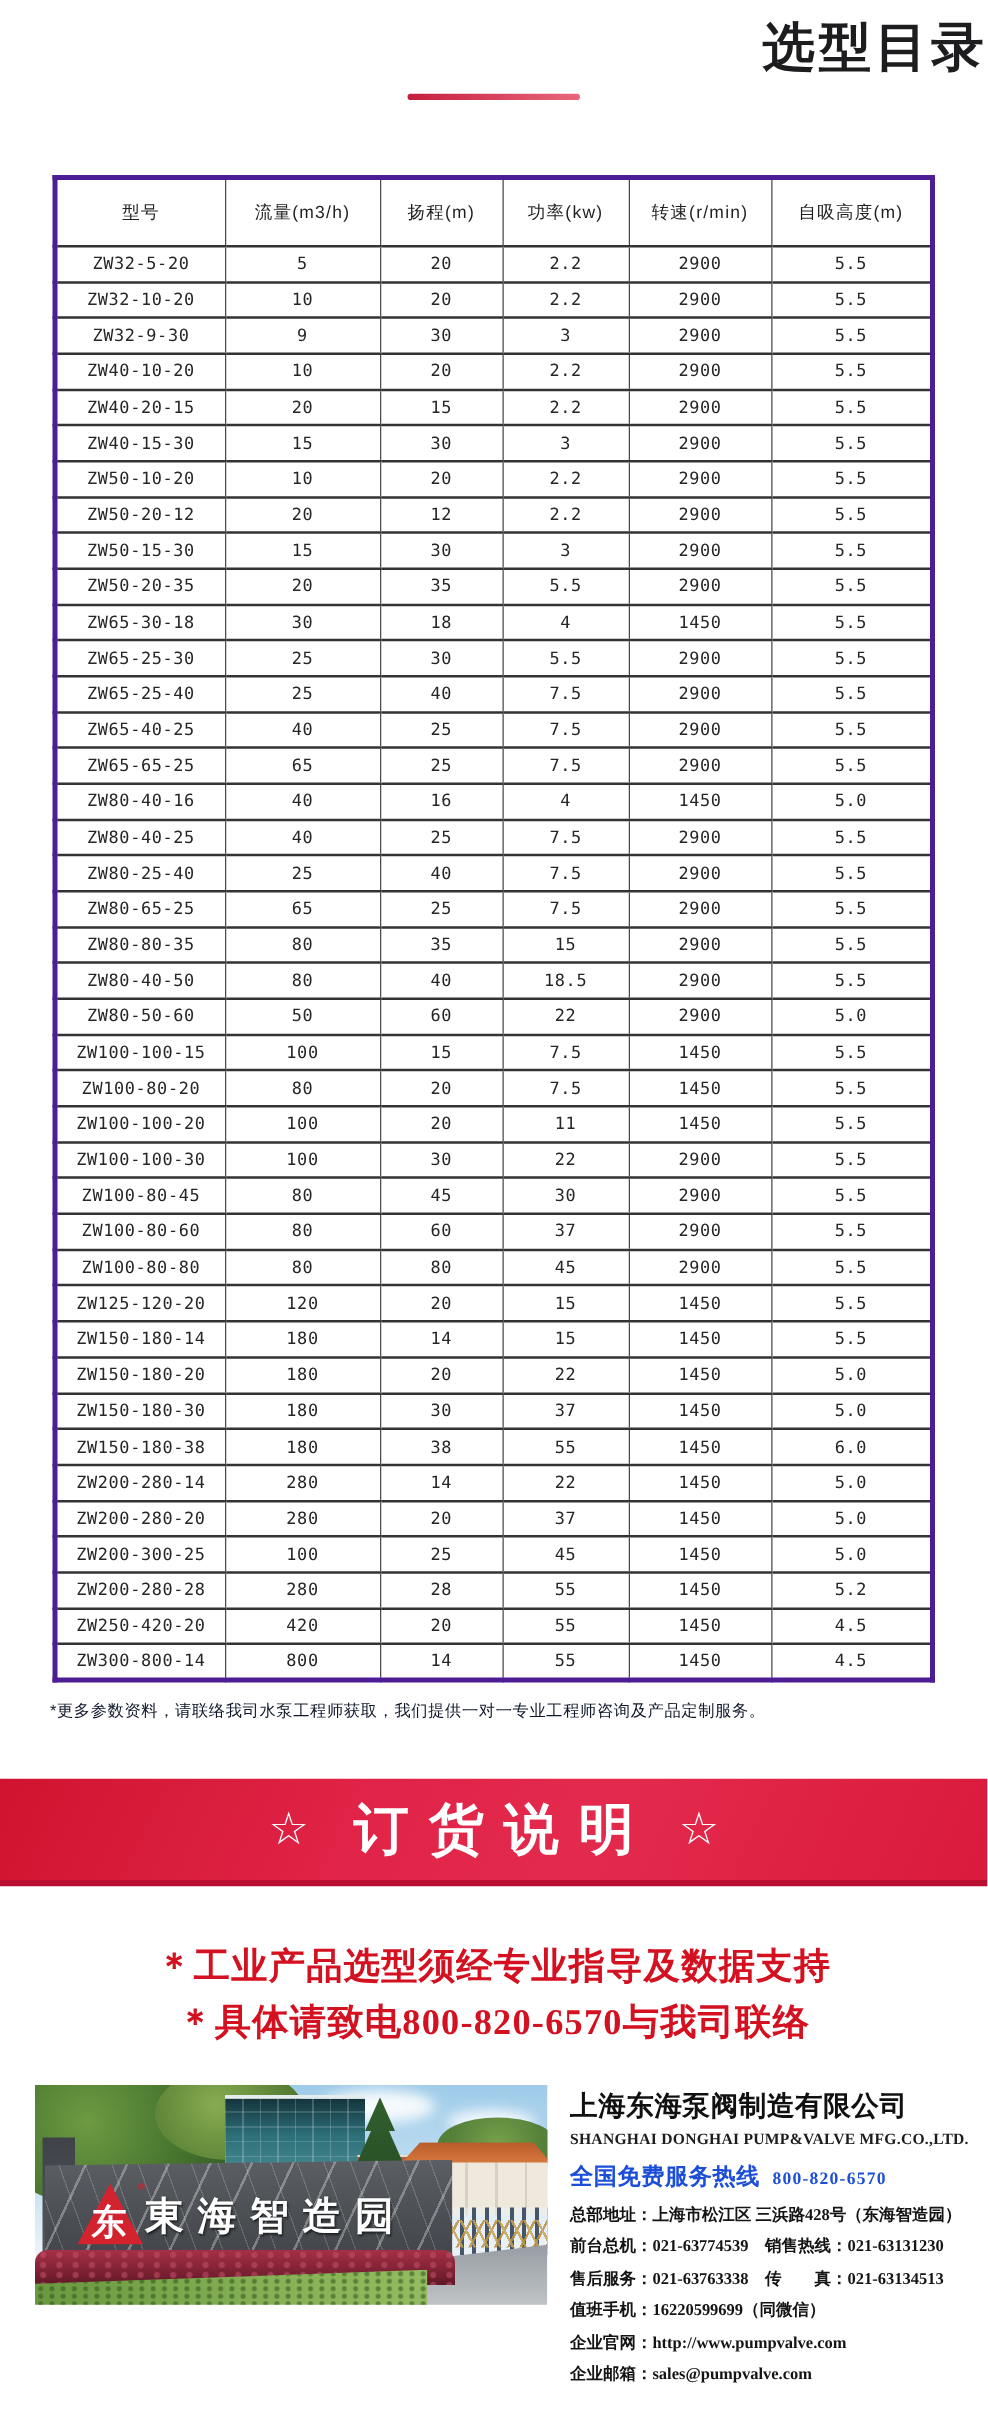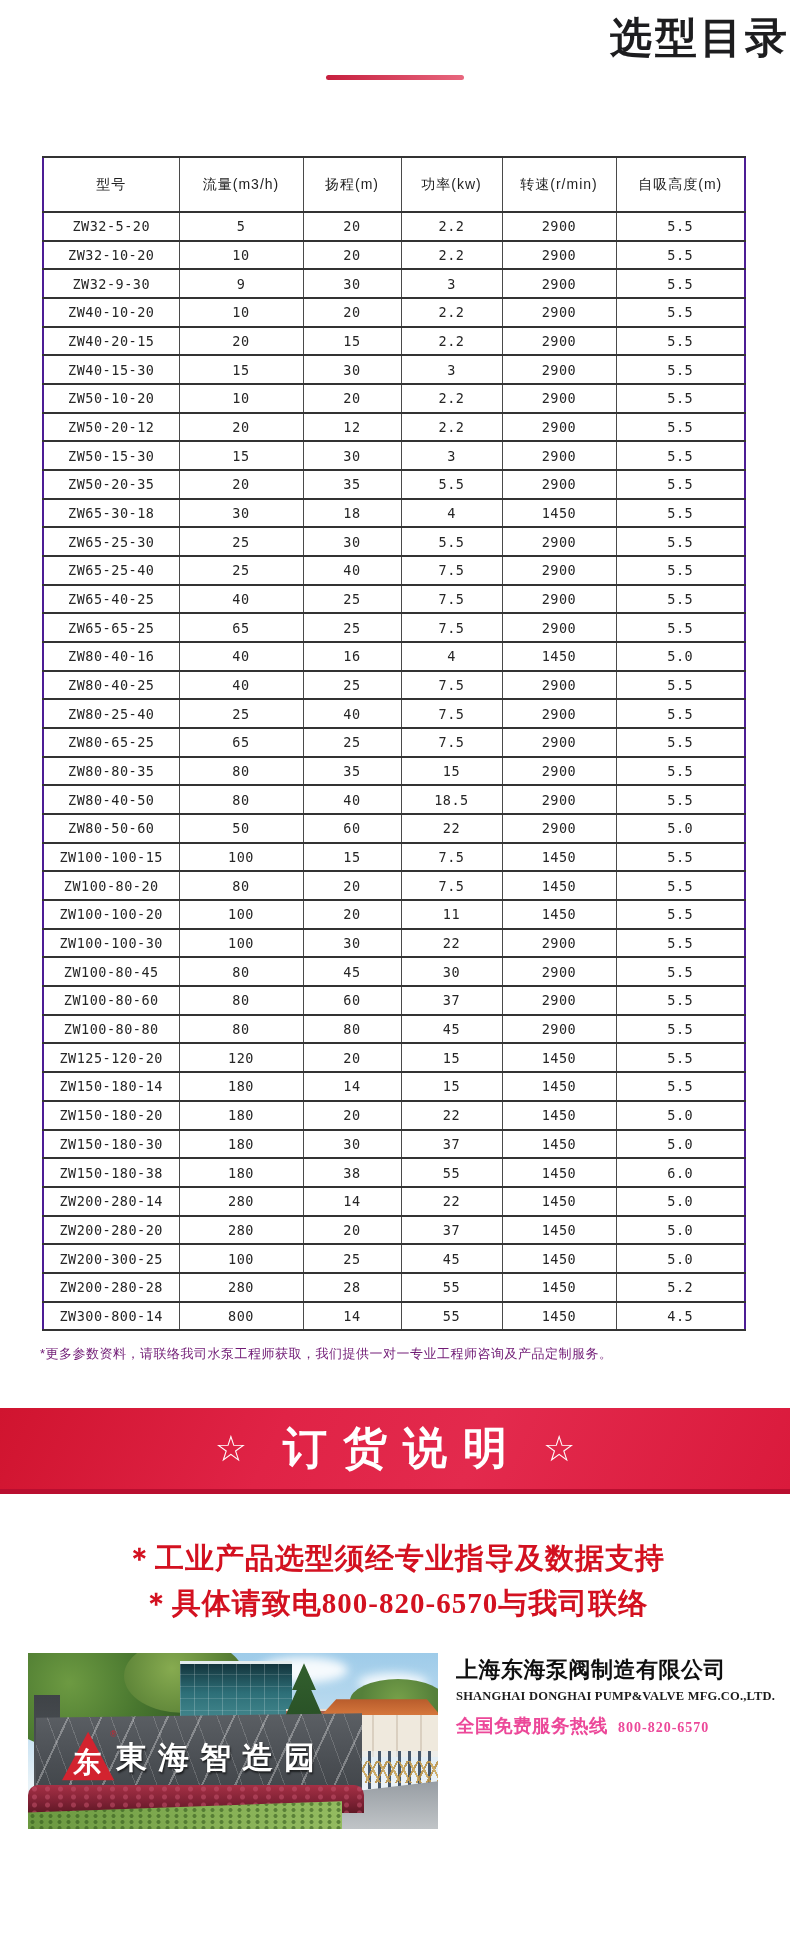--- a/index.html
+++ b/index.html
@@ -13,36 +13,36 @@
     margin:0; padding-top:13px; text-align:right;
     font-size:42px; line-height:50px; font-weight:700; color:#1d1d1f;
     letter-spacing:3px;
   }
   .title-underline {
     width:138px; height:5px; border-radius:3px; margin:12px auto 0;
     background:linear-gradient(90deg,#c61f3e,#e8677e);
   }
   
   table.spec {
-    margin:76px 0 0 42px; border-collapse:collapse; table-layout:fixed;
-    width:702px; border:2px solid #4c1d95;
+    margin:60px 0 0 42px; border-collapse:collapse; table-layout:fixed;
+    width:702px; border:4px solid #4c1d95;
   }
   table.spec th, table.spec td {
     border-left:1px solid #4a4a4a; border-right:1px solid #4a4a4a;
     border-top:2px solid #333; border-bottom:2px solid #333;
     text-align:center; padding:0; color:#1f1f1f;
   }
   table.spec th { height:55px; font-size:14px; font-weight:400; letter-spacing:1px; }
   table.spec td {
     height:28.68px; font-size:13.5px; letter-spacing:0.5px;
     font-family:"DejaVu Sans Mono", monospace; color:#262626;
   }
   
   .footnote {
-    margin:14px 13px 0 40px; font-size:13px; color:#701a75; letter-spacing:0.5px;
+    margin:14px 13px 0 40px; font-size:13px; color:#0f172a; letter-spacing:0.5px;
   }
   
   .order-banner {
     margin-top:45px; width:790px; height:86px;
     background:linear-gradient(115deg,#d0142f 0%, #e02346 35%, #e32a4d 60%, #da1a3c 100%);
     border-bottom:5px solid #b90e2f;
     display:flex; align-items:center; justify-content:center; gap:20px;
     color:#ffffff;
   }
   .order-banner .star { font-size:36px; line-height:36px; font-weight:400; }
@@ -125,21 +125,21 @@
   .company { margin-left:18px; padding-top:2px; width:300px; }
   .company-name-cn {
     font-size:22px; font-weight:700; color:#101010; white-space:nowrap; letter-spacing:0.5px;
   }
   .company-name-en {
     margin-top:4px; font-family:"Liberation Serif", serif; font-weight:700;
     font-size:12.5px; color:#1c1c1c; white-space:nowrap; letter-spacing:0.2px;
   }
   .hotline {
     margin-top:9px; font-family:"Liberation Serif", serif; font-weight:700;
-    color:#ec4899; white-space:nowrap; display:flex; align-items:baseline; gap:10px;
+    color:#1d4ed8; white-space:nowrap; display:flex; align-items:baseline; gap:10px;
   }
   .hotline .hotline-label { font-size:18.5px; letter-spacing:0.5px; }
   .hotline .hotline-number { font-size:14px; letter-spacing:1px; }
   .contact-list {
     margin-top:6px; font-family:"Liberation Serif", serif; font-weight:700;
     font-size:13.2px; line-height:25.4px; color:#141414; white-space:nowrap;
   }
 </style>
 </head>
 <body>
@@ -465,20 +465,28 @@
           <td>1450</td>
           <td>5.0</td>
         </tr>
         <tr>
           <td>ZW200-280-28</td>
           <td>280</td>
           <td>28</td>
           <td>55</td>
           <td>1450</td>
           <td>5.2</td>
+        </tr>
+        <tr>
+          <td>ZW250-420-20</td>
+          <td>420</td>
+          <td>20</td>
+          <td>55</td>
+          <td>1450</td>
+          <td>4.5</td>
         </tr>
         <tr>
           <td>ZW300-800-14</td>
           <td>800</td>
           <td>14</td>
           <td>55</td>
           <td>1450</td>
           <td>4.5</td>
         </tr>
       </tbody>
@@ -529,16 +537,24 @@
       <div class="ph-lawn"></div>
     </div>
 
     <div class="company">
       <div class="company-name-cn">上海东海泵阀制造有限公司</div>
       <div class="company-name-en">SHANGHAI DONGHAI PUMP&amp;VALVE MFG.CO.,LTD.</div>
       <div class="hotline">
         <span class="hotline-label">全国免费服务热线</span>
         <span class="hotline-number">800-820-6570</span>
       </div>
+      <div class="contact-list">
+          <div>总部地址：上海市松江区 三浜路428号（东海智造园）</div>
+          <div>前台总机：021-63774539　销售热线：021-63131230</div>
+          <div>售后服务：021-63763338　传　　真：021-63134513</div>
+          <div>值班手机：16220599699（同微信）</div>
+          <div>企业官网：http://www.pumpvalve.com</div>
+          <div>企业邮箱：sales@pumpvalve.com</div>
+        </div>
     </div>
 
   </section>
 </main>
 
 </body></html>

